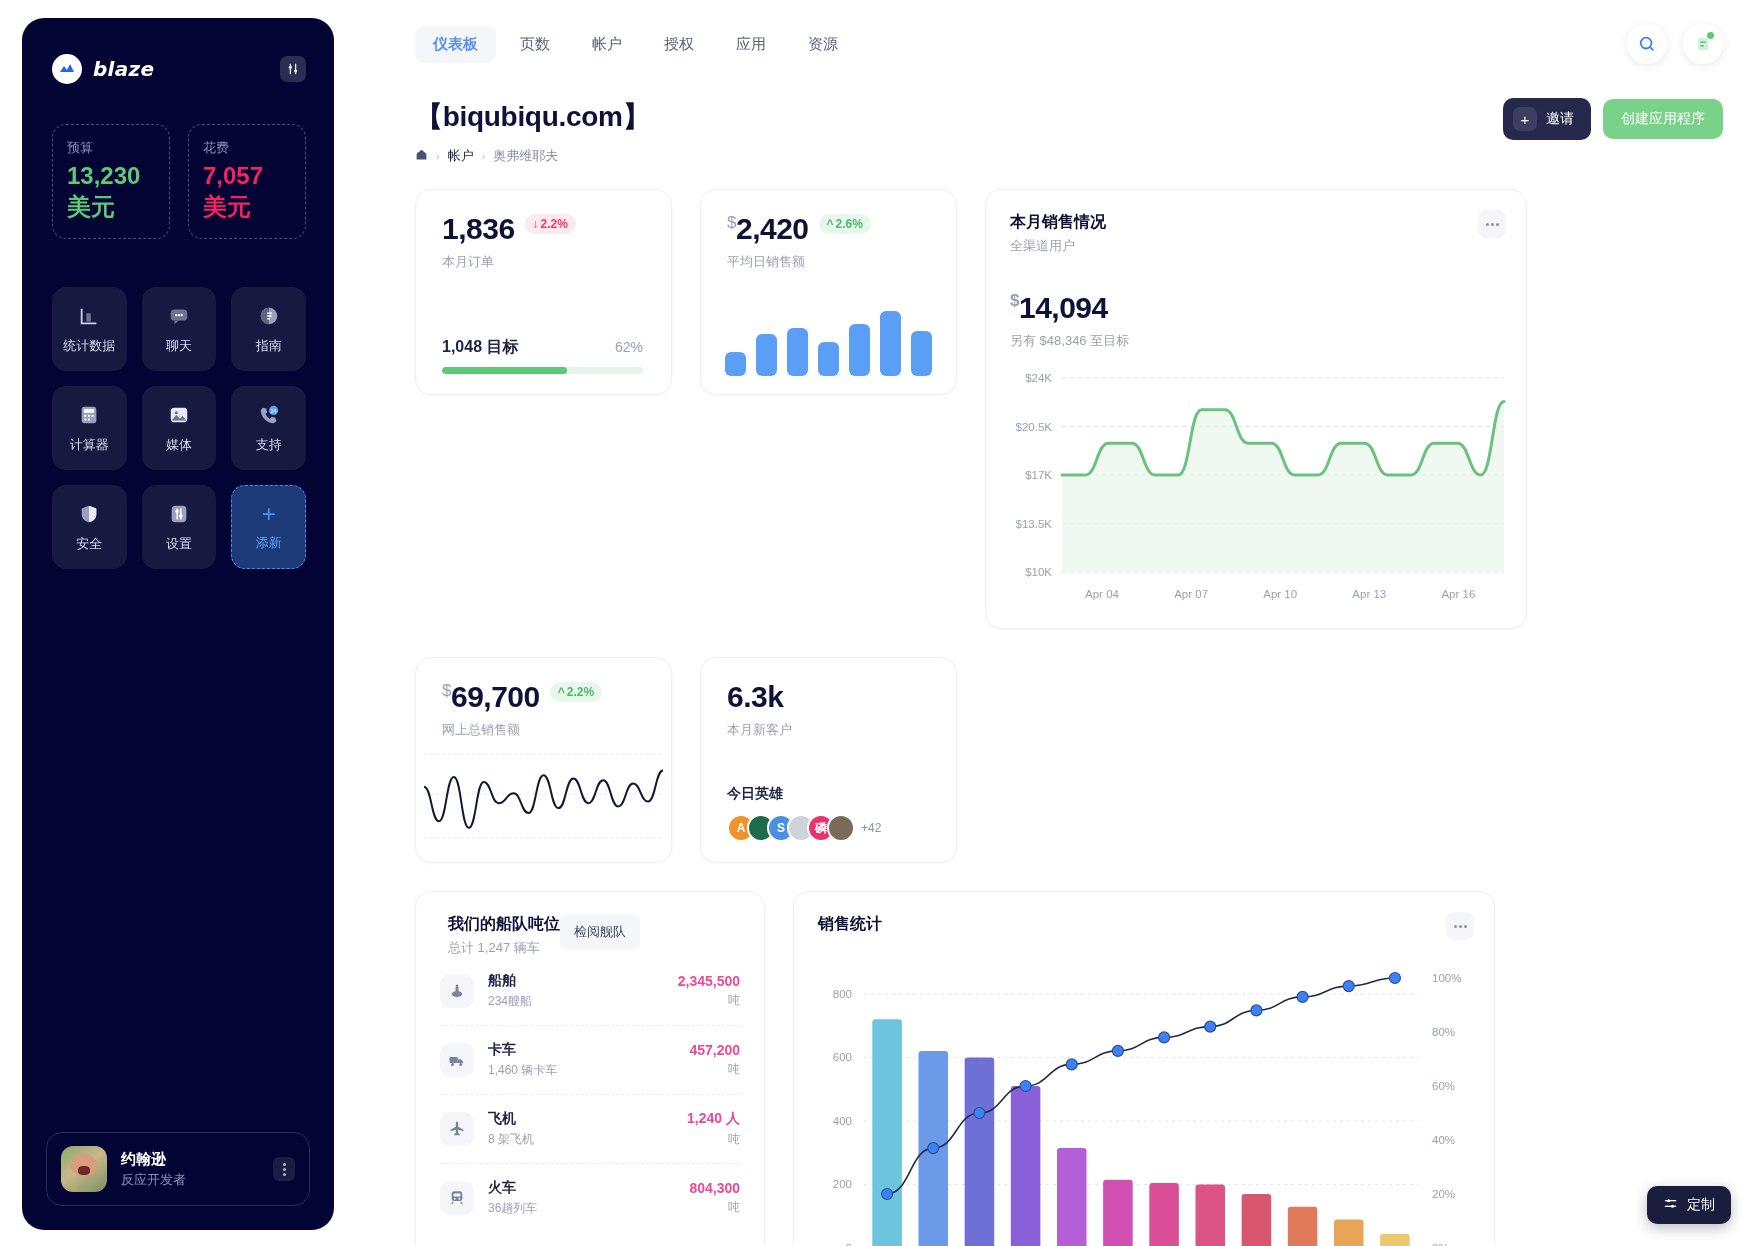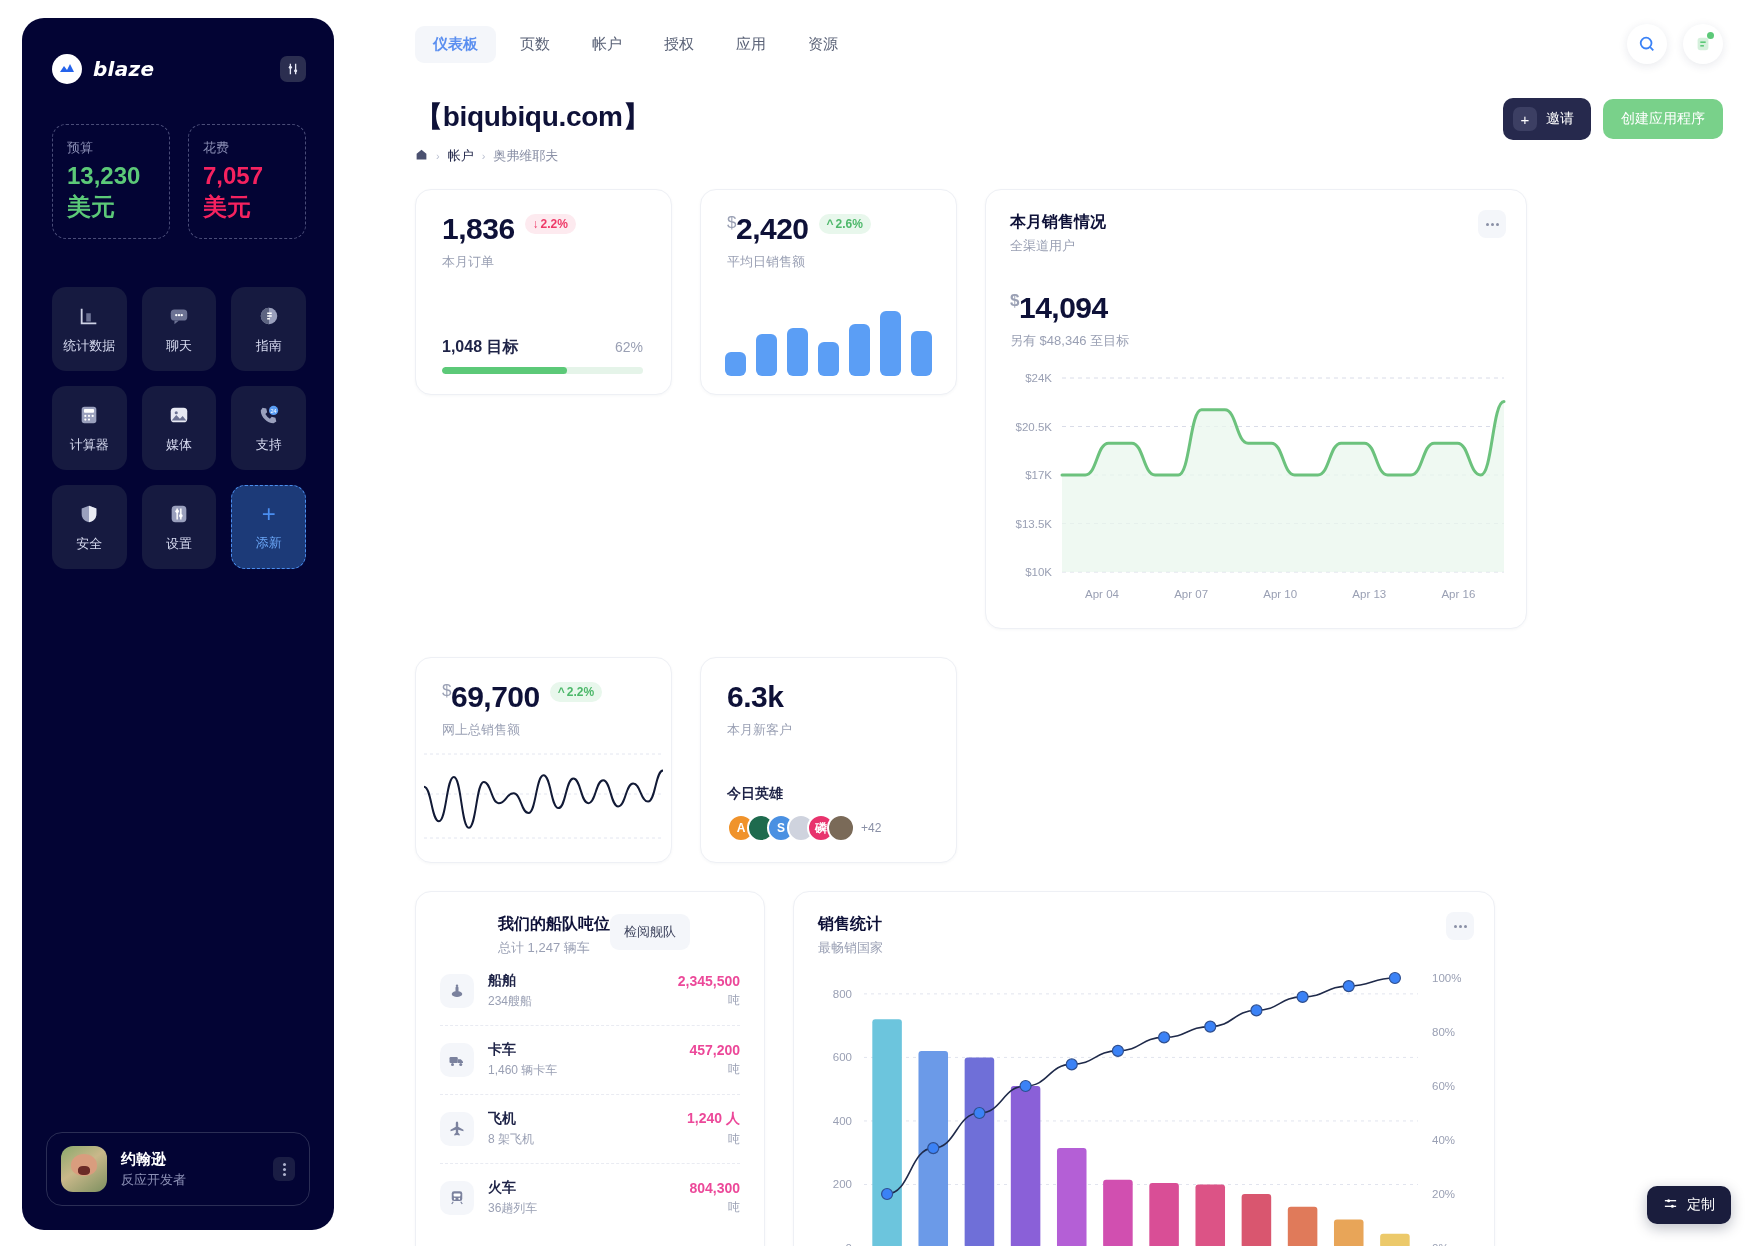--- a/index.html
+++ b/index.html
@@ -149,21 +149,21 @@
   .dots-btn { position:absolute; right:20px; top:20px; width:28px;height:28px;border-radius:8px;background:#f4f6fa;
               display:flex;align-items:center;justify-content:center;gap:2px;cursor:pointer; }
   .dots-btn i { width:3px;height:3px;border-radius:50%;background:#8a90a6;display:block; }
   .cc-big { font-size:30px; font-weight:bold; color:#0e1138; letter-spacing:-.5px; margin-top:36px; }
   .cc-big .cur { font-size:17px; color:#9aa0b4; vertical-align: top; }
   .cc-note { font-size:13px; color:#9aa0b4; margin-top:7px; }
 
   .grid-bottom { display:grid; grid-template-columns: 350px 702px; gap: 28px; margin-top: 28px; }
 
   .fleet-card { padding: 22px 24px 24px 24px; }
-  .fleet-head { display:flex; align-items:flex-start; justify-content:center;margin-left:8px; }
+  .fleet-head { display:flex; align-items:flex-start; justify-content:flex-start;margin-left:8px; }
   .fleet-title { font-size:16px; font-weight:bold; color:#0e1138; }
   .fleet-sub { font-size:13px; color:#9aa0b4; margin-top:4px; }
   .fleet-btn { background:#f4f6fa; border-radius:9px; padding:9px 14px; font-size:13px; color:#3c425c; cursor:pointer; white-space:nowrap; }
   .fleet-row { display:flex; align-items:center; gap:14px; padding:15px 0; border-bottom:1px dashed #e9ebf2; }
   .fleet-row:last-of-type { border-bottom:none; }
   .fleet-ico { width:34px;height:34px;border-radius:10px;background:#f4f6fa;display:flex;align-items:center;justify-content:center;flex:none; }
   .fleet-name { font-size:14px; font-weight:bold; color:#1e2347; }
   .fleet-meta { font-size:12px; color:#9aa0b4; margin-top:3px; }
   .fleet-right { margin-left:auto; text-align:right; }
   .fleet-val { font-size:14px; font-weight:bold; color:#ec4899; }
@@ -564,21 +564,20 @@
                 <span class="fleet-val" style="display:block">804,300</span>
                 <span class="fleet-unit" style="display:block">吨</span>
               </span>
             </div>
           </div>
 
       </div>
 
       <div class="card pareto-card">
         <div class="cc-title">销售统计</div>
-        <div class="cc-sub">最畅销国家</div>
         <span class="dots-btn">
             <i></i>
             <i></i>
             <i></i>
           </span>
         <div id="pareto" style="position:absolute;left:18px;right:14px;top:72px;height:330px;"><svg width="668" height="330">
               <line x1="52" x2="606" y1="284" y2="284" stroke="#e1e4ee" stroke-dasharray="3 4"></line>
               <text x="40" y="288" text-anchor="end" font-size="11.5" fill="#9aa0b4" font-family="&quot;Liberation Sans&quot;,sans-serif">0</text>
               <line x1="52" x2="606" y1="220.47058823529412" y2="220.47058823529412" stroke="#e1e4ee" stroke-dasharray="3 4"></line>
               <text x="40" y="224.47058823529412" text-anchor="end" font-size="11.5" fill="#9aa0b4" font-family="&quot;Liberation Sans&quot;,sans-serif">200</text>

